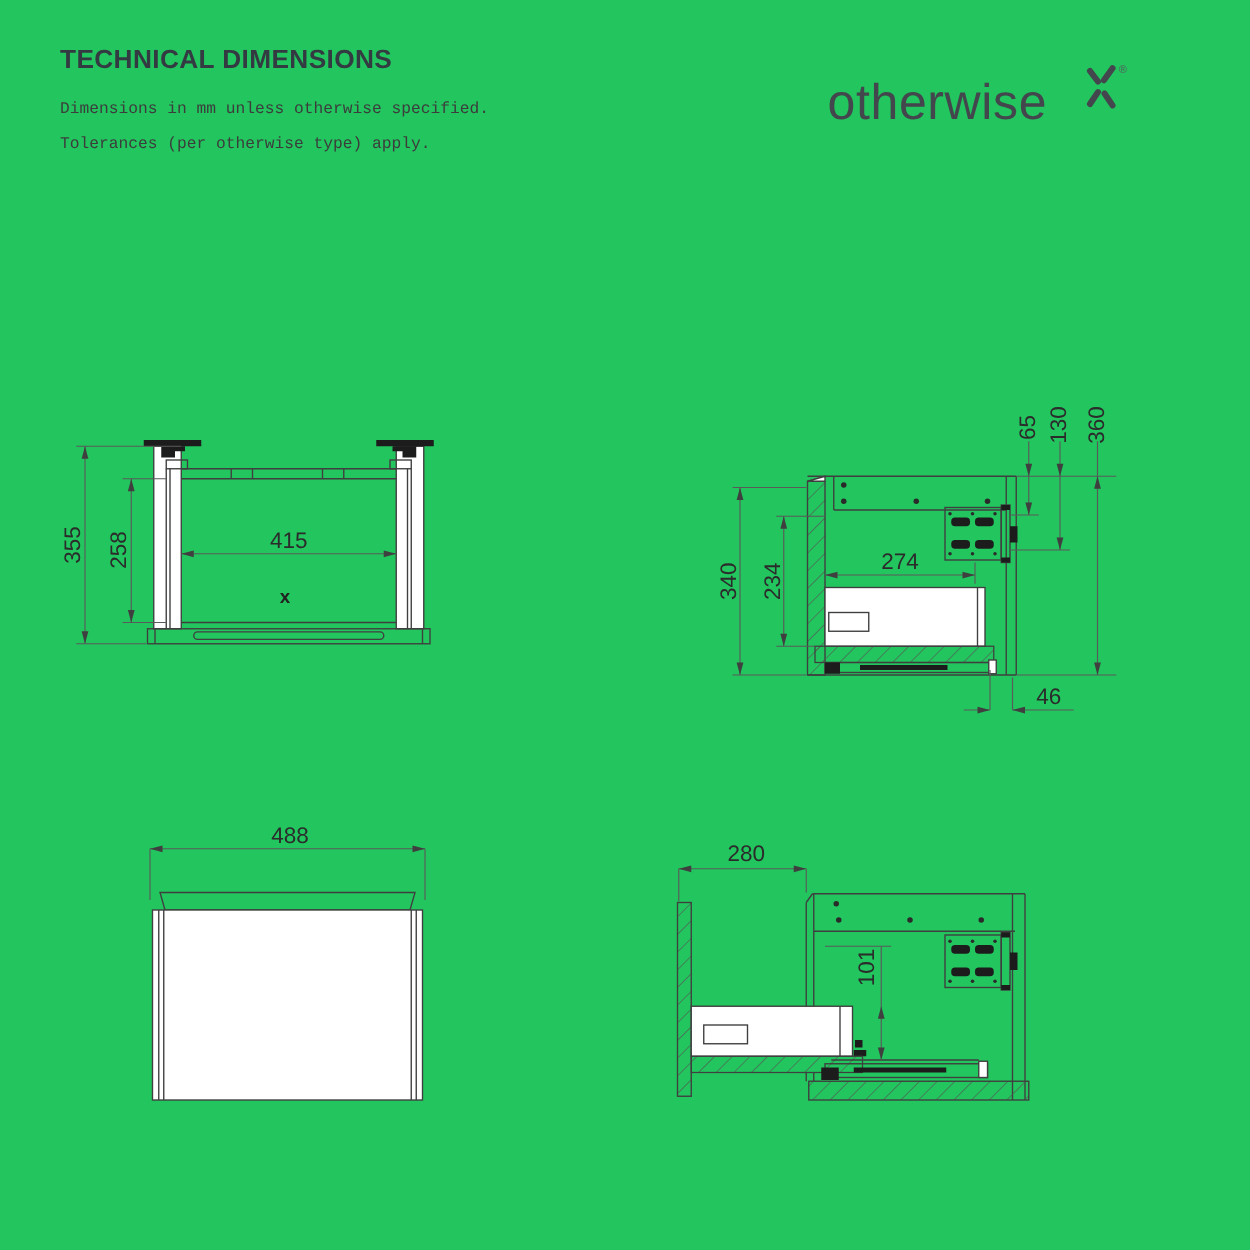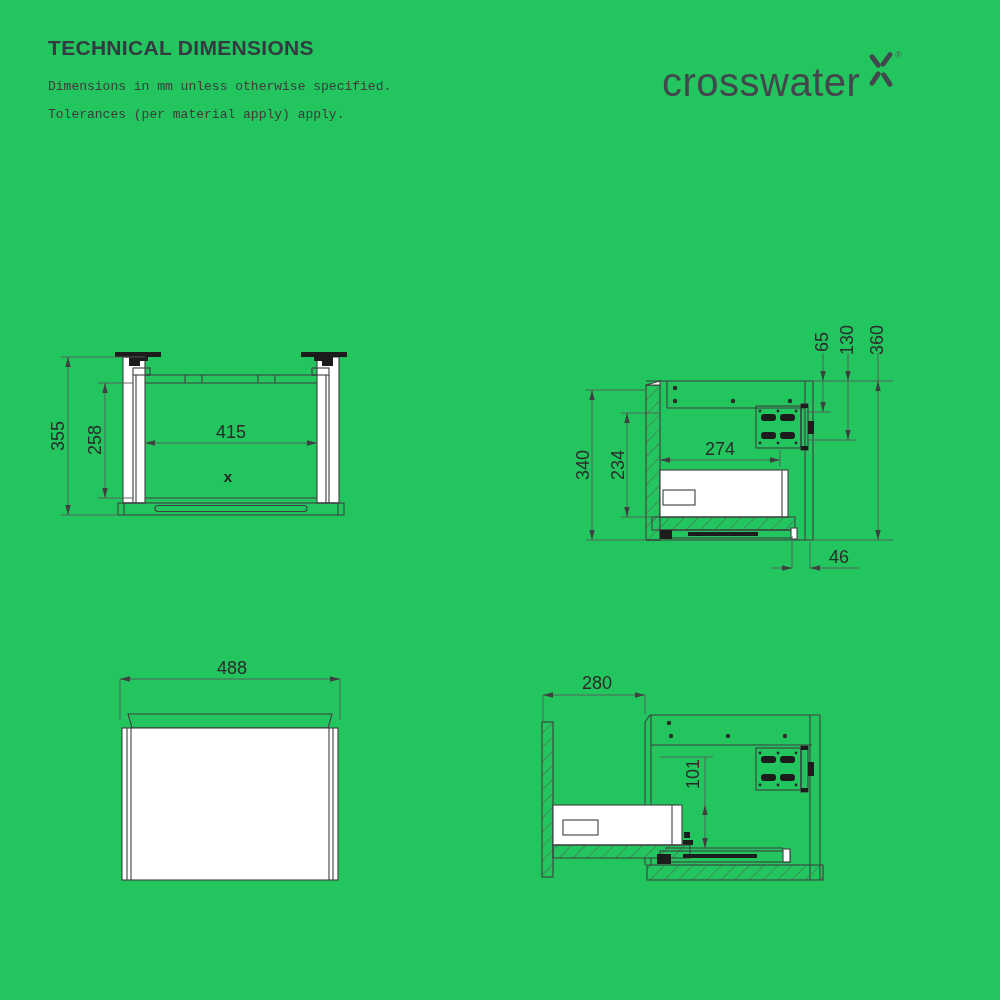--- a/index.html
+++ b/index.html
@@ -24,24 +24,24 @@
   .dim-text{font-family:"Liberation Sans",sans-serif;font-size:18px;fill:#2b2b2b;}
   .xmark{font-family:"Liberation Sans",sans-serif;font-size:15px;font-weight:700;fill:#222;}
 </style>
 </head>
 <body>
 
 <div class="sheet">
 
   <h1 class="page-title">TECHNICAL DIMENSIONS</h1>
   <p class="note note1">Dimensions in mm unless otherwise specified.</p>
-  <p class="note note2">Tolerances (per material apply) apply.</p>
+  <p class="note note2">Tolerances (per otherwise type) apply.</p>
 
   <div class="logo">
-    <span class="logo-text">crosswater</span>
+    <span class="logo-text">otherwise</span>
     <svg class="logo-x" width="26" height="36" viewBox="0 0 24 34">
       <g stroke="#43474d" stroke-width="4.6" stroke-linecap="round">
         <line x1="3.5" y1="4.5" x2="9.5" y2="12.5"></line>
         <line x1="20.5" y1="2.5" x2="14" y2="11.5"></line>
         <line x1="3.5" y1="29.5" x2="9.5" y2="20.5"></line>
         <line x1="20.5" y1="30.5" x2="14.5" y2="21.5"></line>
       </g>
     </svg>
     <span class="logo-reg">®</span>
   </div>

